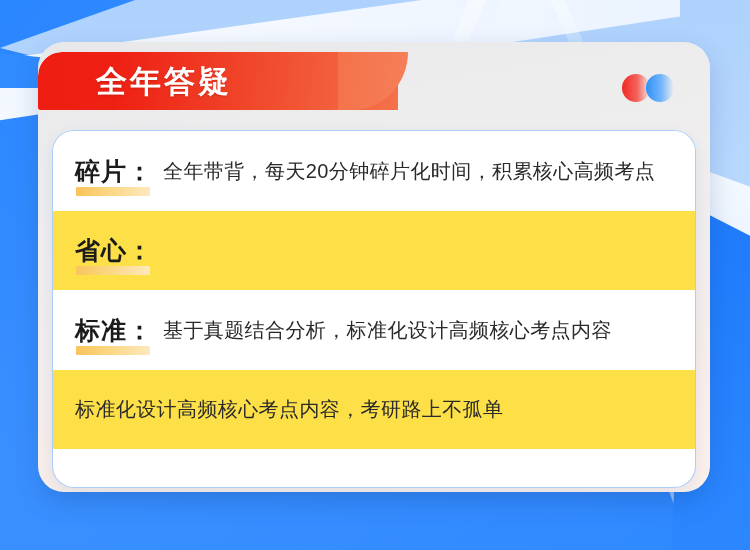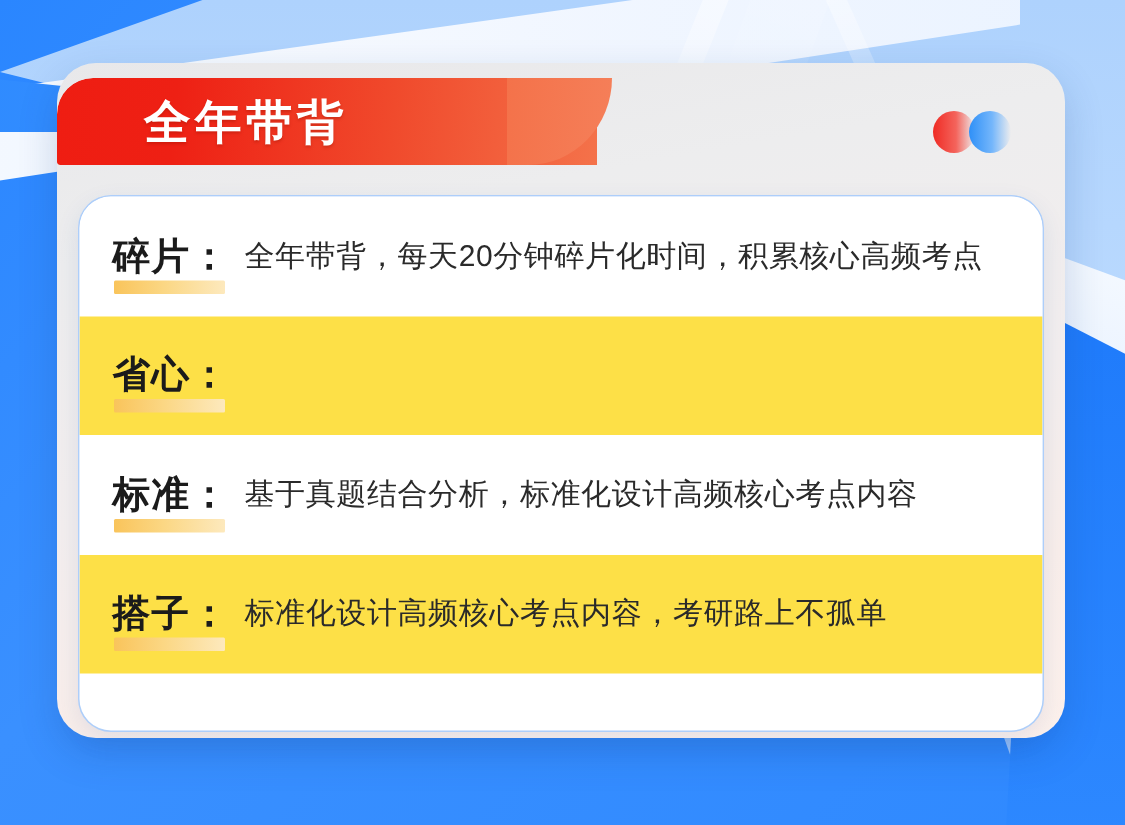--- a/index.html
+++ b/index.html
@@ -209,21 +209,21 @@
   <div class="streak s1"></div>
   <div class="streak s2"></div>
   <div class="streak s3"></div>
   <div class="bg-right-slab"></div>
   <div class="bg-right-blue"></div>
 
   <div class="outer-card"></div>
 
   <div class="ribbon"></div>
   <div class="ribbon-tail"></div>
-  <div class="ribbon-title">全年带背</div>
+  <div class="ribbon-title">全年答疑</div>
 
   <div class="dots">
     <span class="dot red"></span>
     <span class="dot blue"></span>
   </div>
 
   <div class="list-card">
 
     <div class="row odd">
       <div class="term-wrap">
@@ -242,21 +242,17 @@
 
     <div class="row odd">
       <div class="term-wrap">
         <span class="term">标准：</span>
         <span class="term-underline"></span>
       </div>
       <span class="desc">基于真题结合分析，标准化设计高频核心考点内容</span>
     </div>
 
     <div class="row even">
-      <div class="term-wrap">
-        <span class="term">搭子：</span>
-        <span class="term-underline"></span>
-      </div>
       <span class="desc">标准化设计高频核心考点内容，考研路上不孤单</span>
     </div>
 
   </div>
 </div>
 
 </body></html>

